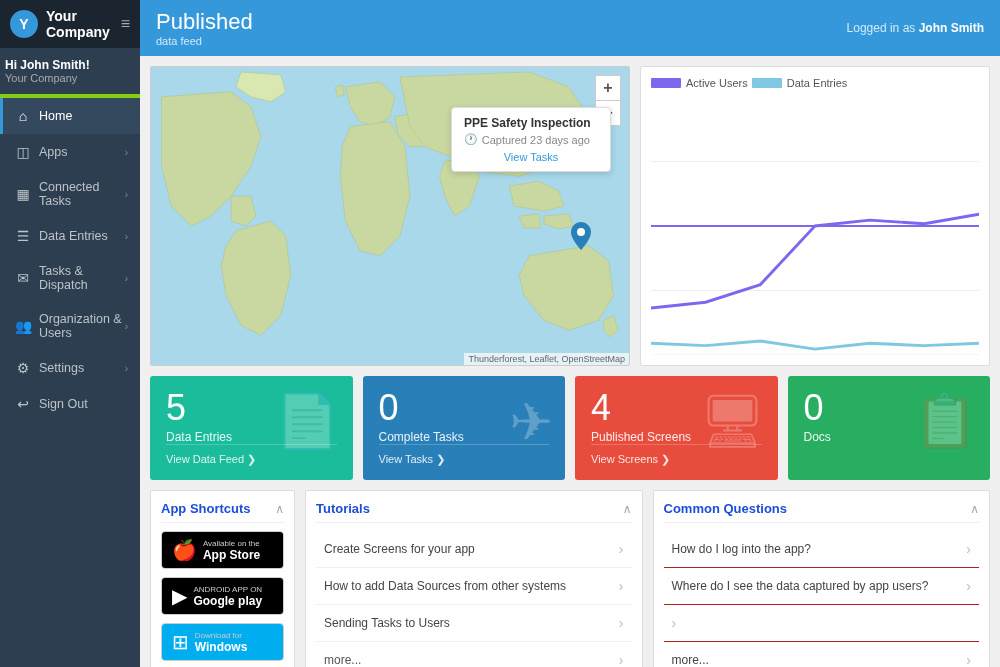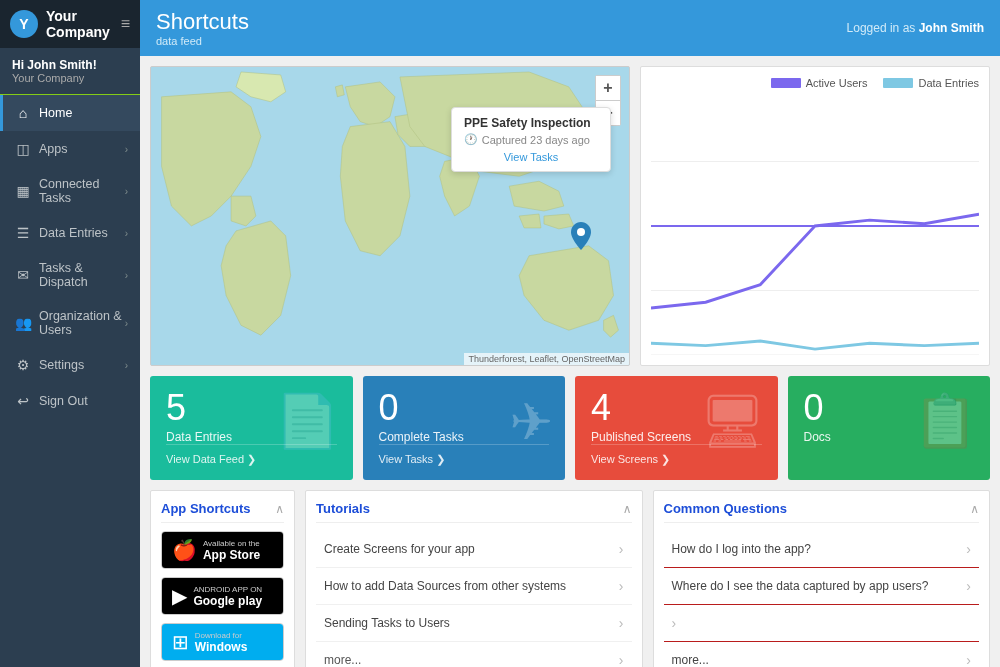--- a/index.html
+++ b/index.html
@@ -42,22 +42,22 @@
       font-size: 14px;
       font-weight: 600;
     }
     #sidebar-hamburger {
       margin-left: auto;
       color: #aaa;
       cursor: pointer;
       font-size: 16px;
     }
     #sidebar-user {
-      padding: 10px 12px;
-      border-bottom: 1px solid #84cc16;
+      padding: 10px 5px;
+      border-bottom: 4px solid #84cc16;
     }
     #sidebar-user-greeting {
       color: white;
       font-size: 12px;
       font-weight: bold;
     }
     #sidebar-user-company {
       color: #aaa;
       font-size: 11px;
     }
@@ -224,22 +224,22 @@
       flex: 1;
       background: white;
       border: 1px solid #ddd;
       border-radius: 2px;
       padding: 10px;
       display: flex;
       flex-direction: column;
     }
     #chart-legend {
       display: flex;
-      gap: 16px;
-      justify-content: flex-end;
+      gap: 4px;
+      justify-content: flex-start;
       margin-bottom: 8px;
     }
     .legend-item {
       display: flex;
       align-items: center;
       gap: 5px;
       font-size: 11px;
       color: #555;
     }
     .legend-color {
@@ -461,21 +461,21 @@
       <span class="nav-icon">↩</span>
       <span class="nav-label">Sign Out</span>
     </li>
   </ul>
 </div>
 
 <div id="main">
 
   <div id="topbar">
     <div id="topbar-left">
-      <div id="topbar-title">Shortcuts</div>
+      <div id="topbar-title">Published</div>
       <div id="topbar-subtitle">data feed</div>
     </div>
     <div id="topbar-right">
       <span>Logged in as</span>
       <span id="topbar-username">John Smith</span>
     </div>
   </div>
 
   <div id="content">
 

